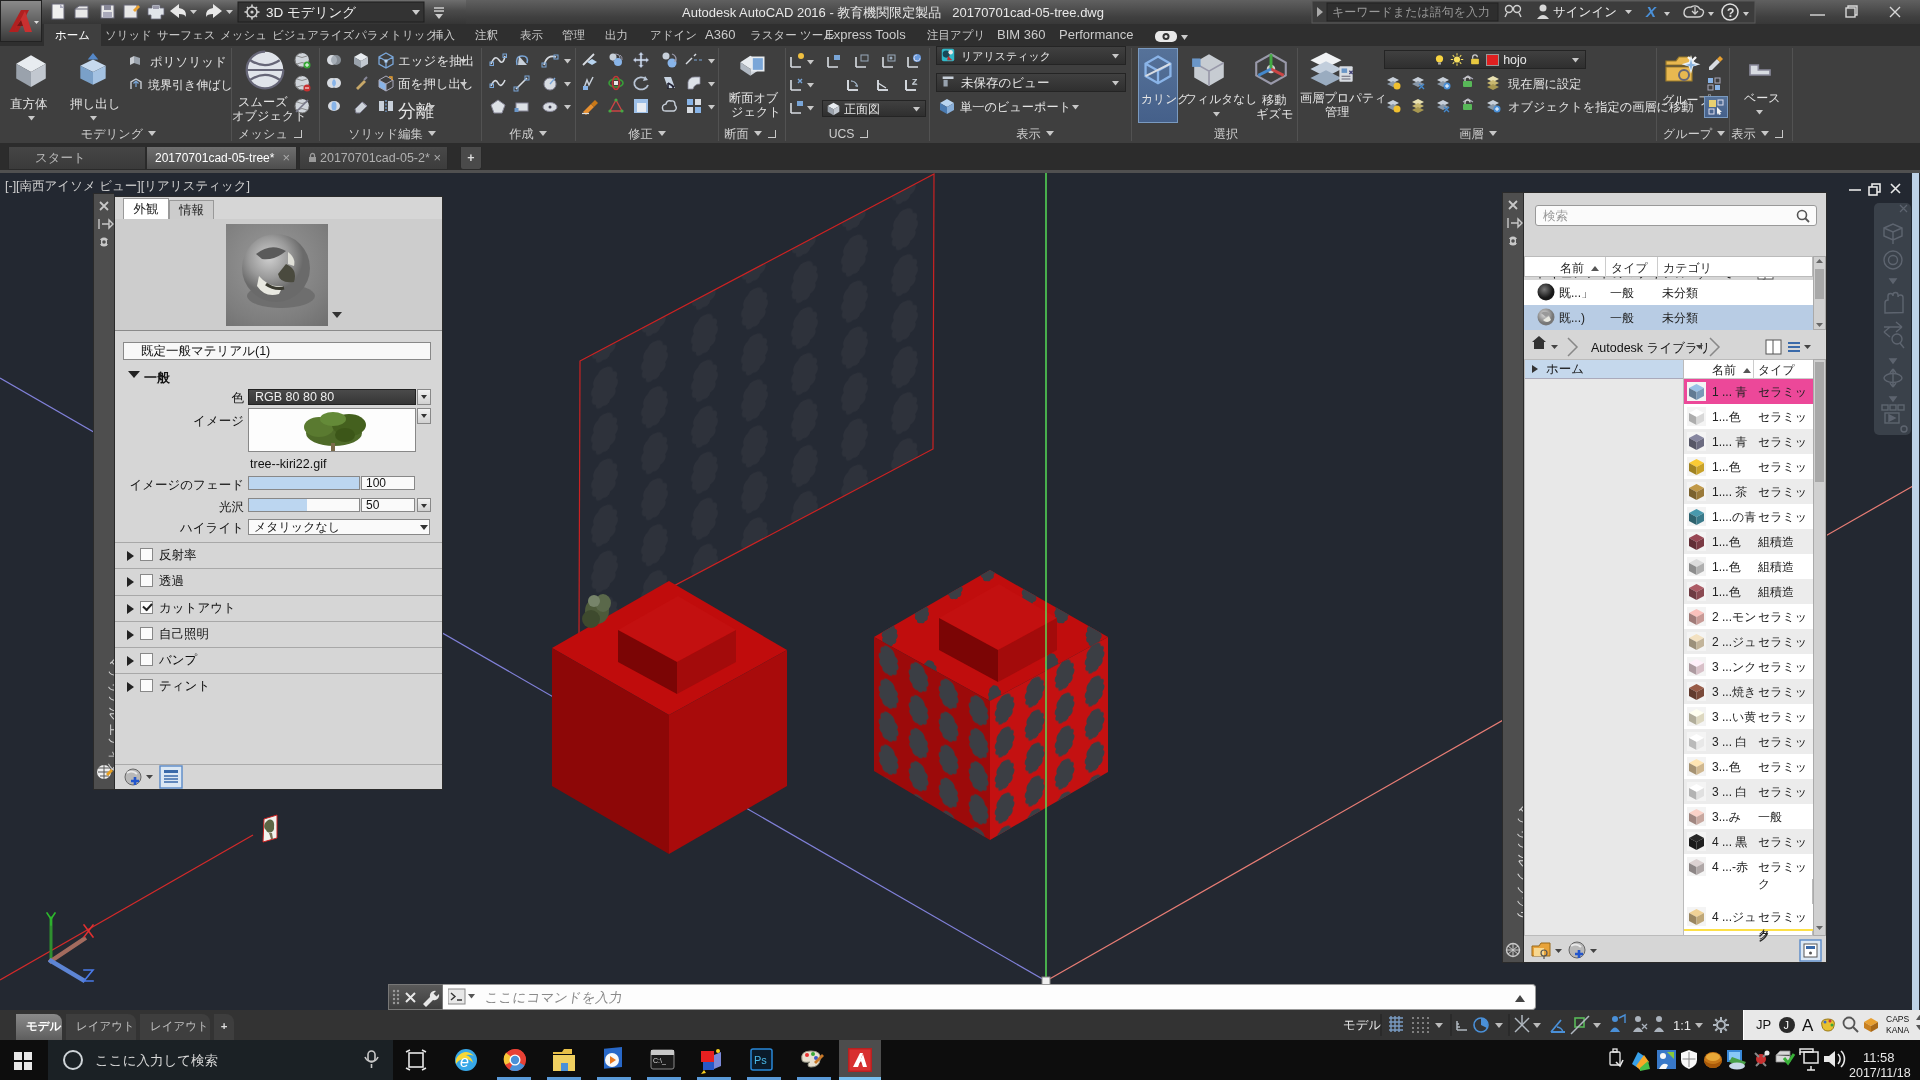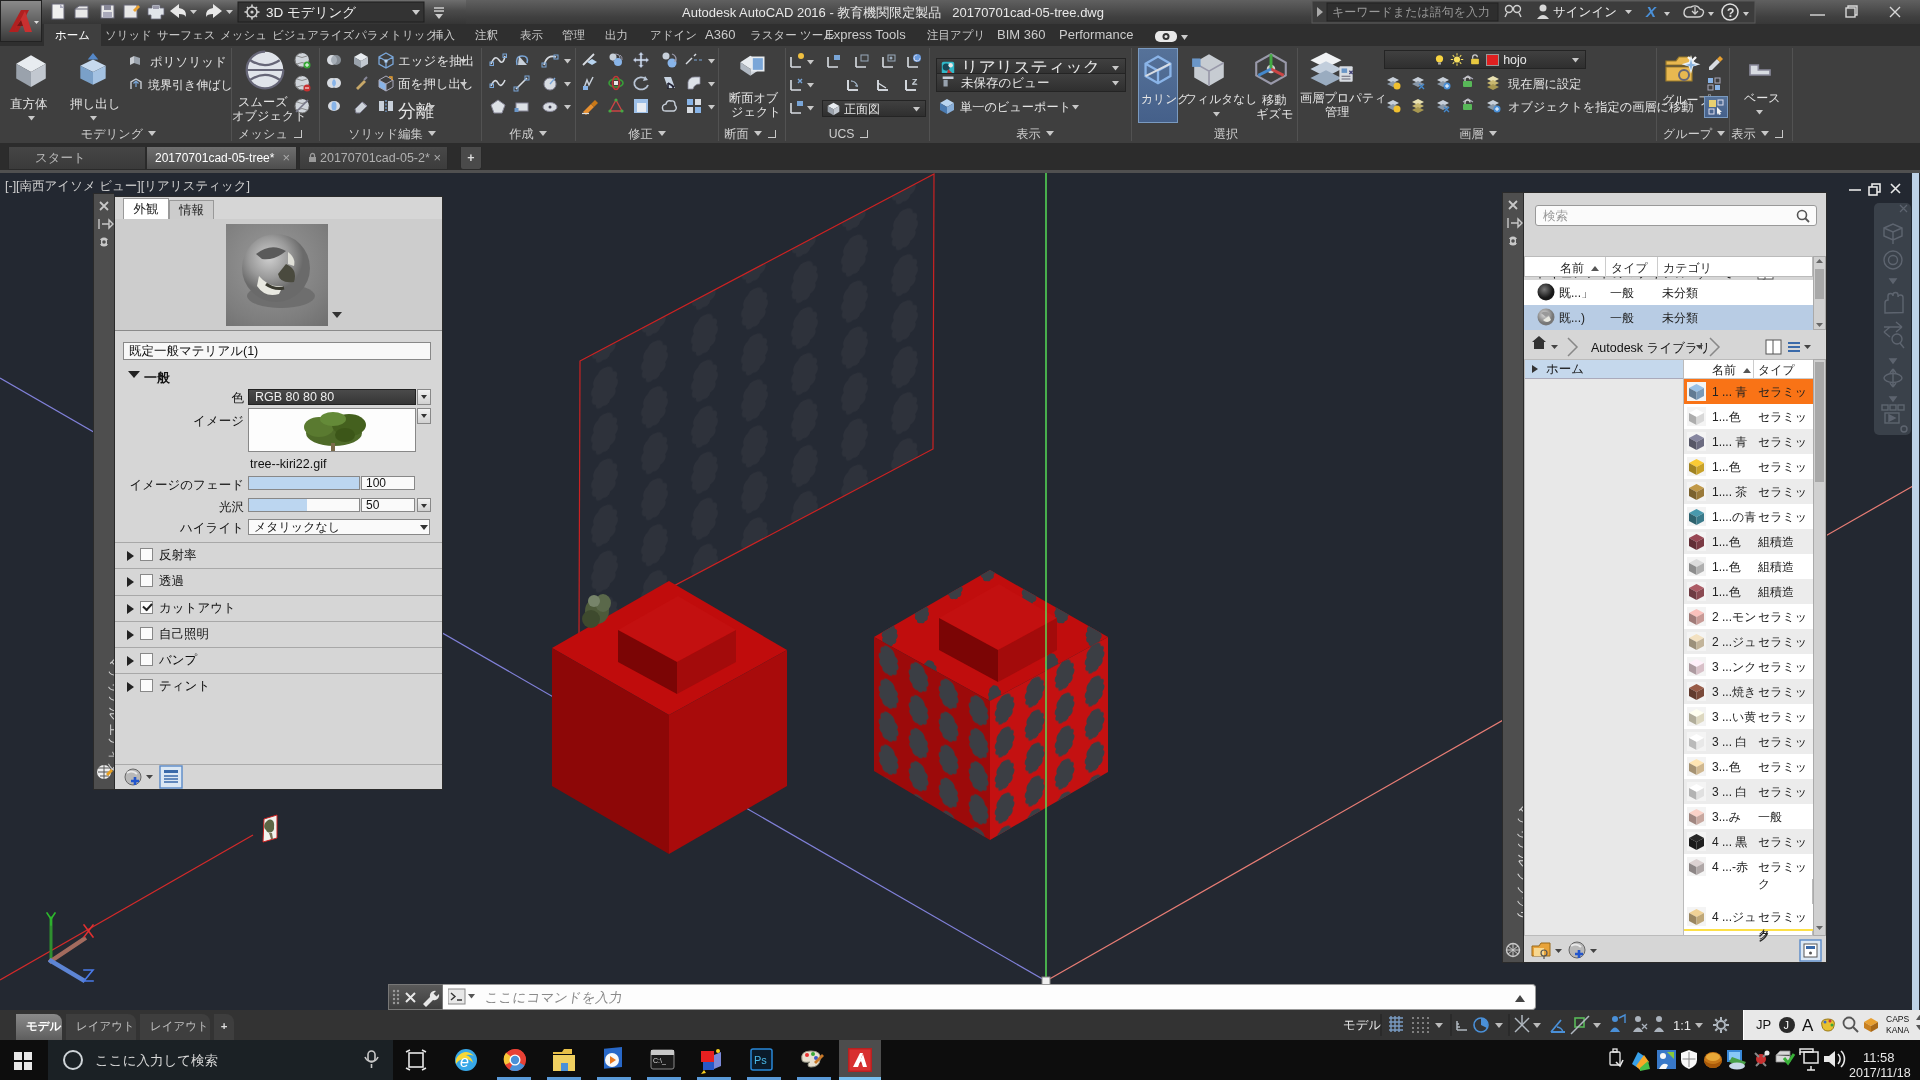--- a/index.html
+++ b/index.html
@@ -485,21 +485,21 @@
       </svg>
   <div class="rt" style="left:822px;top:54px;width:104px;height:17px;background:linear-gradient(#404040,#2f2f2f);border:1px solid #242424;color:#e8e8e8;font-size:12px;line-height:16px;"><svg width="15" height="15" viewBox="0 0 18 18" style="vertical-align:-3px;margin:0 3px 0 3px;">
           <polygon points="9,2 16,6 9,10 2,6" fill="#e8ecf0"></polygon>
           <polygon points="2,6 9,10 9,17 2,13" fill="#9aa2ac"></polygon>
           <polygon points="16,6 9,10 9,17 16,13" fill="#c2c8d0"></polygon>
         </svg>正面図<svg width="8" height="6" viewBox="0 0 8 6" style="float:right;margin:6px 4px 0 0;">
           <path d="M0,0 l7,0 l-3.5,4.5 Z" fill="#c8c8c8"></path>
         </svg></div>
   <div class="plab" style="left:823px;width:51px;">UCS<i class="dg"></i></div>
   <div class="vsep" style="left:929px;"></div>
-  <div class="rt" style="left:936px;top:12px;width:190px;height:19px;background:linear-gradient(#404040,#2f2f2f);border:1px solid #242424;color:#e8e8e8;font-size:17px;line-height:18px;"><svg width="16" height="16" viewBox="0 0 18 18" style="vertical-align:-3px;margin:0 5px 0 3px;">
+  <div class="rt" style="left:936px;top:0;width:190px;height:19px;background:linear-gradient(#404040,#2f2f2f);border:1px solid #242424;color:#e8e8e8;font-size:11px;line-height:18px;"><svg width="16" height="16" viewBox="0 0 18 18" style="vertical-align:-3px;margin:0 5px 0 3px;">
           <rect x="2" y="2" width="14" height="14" rx="2" fill="#30b8c8"></rect>
           <circle cx="7" cy="8" r="4" fill="#184858"></circle>
           <path d="M9,10 l5,5 l-6,0 Z" fill="#c03030"></path>
           <circle cx="12" cy="6" r="2.5" fill="#e8e8e8"></circle>
         </svg>リアリスティック<svg width="8" height="6" viewBox="0 0 8 6" style="float:right;margin:7px 5px 0 0;">
           <path d="M0,0 l7,0 l-3.5,4.5 Z" fill="#c8c8c8"></path>
         </svg></div>
   <div class="rt" style="left:936px;top:27px;width:190px;height:19px;background:linear-gradient(#404040,#2f2f2f);border:1px solid #242424;color:#e8e8e8;font-size:12.5px;line-height:18px;"><svg width="15" height="15" viewBox="0 0 18 18" style="vertical-align:-2px;margin:0 5px 0 4px;">
           <rect x="2" y="3" width="13" height="3" fill="#c8d0da"></rect>
           <path d="M3,7 l5,0 l0,8 l-5,0 Z" fill="#98a2ae"></path>
@@ -835,21 +835,21 @@
       <ellipse cx="55" cy="72" rx="34" ry="12" fill="#6e6e6e"></ellipse>
       <circle cx="50" cy="44" r="34" fill="url(#sph)"></circle>
       <path d="M30,30 q15,-12 30,-3 q-12,10 -24,8 Z" fill="#5a5a5a"></path>
       <path d="M60,40 q12,5 8,18 q-14,2 -16,-8 Z" fill="#4a4a3e"></path>
       <path d="M33,52 q10,12 24,10 l-4,8 q-14,4 -22,-8 Z" fill="#e8e8e0"></path>
       <path d="M62,28 q8,6 6,14 l-6,-2 Z" fill="#e0e0d8"></path>
       <path d="M40,60 q8,6 18,4" stroke="#3a3a30" stroke-width="3" fill="none"></path>
       </svg>
     </div>
     <div class="abs" style="left:217px;top:115px;width:0;height:0;border:5px solid transparent;border-top:6px solid #333;"></div>
-    <div class="abs" style="left:8px;top:145px;width:308px;height:18px;background:#f8f8f8;border:1px solid #888;color:#111;font-size:12.5px;line-height:17px;padding-left:5px;">既定一般マテリアル(1)</div>
+    <div class="abs" style="left:8px;top:145px;width:308px;height:18px;background:#f8f8f8;border:1px solid #888;color:#111;font-size:12.5px;line-height:17px;padding-left:17px;">既定一般マテリアル(1)</div>
     <div class="abs" style="left:13px;top:174px;width:0;height:0;border:6px solid transparent;border-top:7px solid #222;"></div>
     <div class="abs" style="left:29px;top:172px;color:#111;font-size:13px;font-weight:bold;">一般</div>
     <div class="abs lbl" style="left:0px;top:193px;width:129px;">色</div>
     <div class="abs" style="left:133px;top:192px;width:168px;height:16px;background:linear-gradient(#4a4a4a,#353535);border:1px solid #222;color:#eee;font-size:12.5px;line-height:15px;padding-left:6px;">RGB 80 80 80</div>
     <div class="abs ddb" style="left:302px;top:192px;height:16px;"></div>
     <div class="abs lbl" style="left:0px;top:216px;width:129px;">イメージ</div>
     <div class="abs" style="left:133px;top:211px;width:168px;height:44px;background:#fdfdfd;border:1px solid #888;">
       <svg width="166" height="42">
           <g fill="#4e6a28">
             <ellipse cx="85" cy="24" rx="28" ry="13"></ellipse>
@@ -1024,21 +1024,21 @@
     </div>
     <div class="abs" id="mlist">
       <div id="mlhead">
           <span style="position:absolute;left:28px;top:2px;">名前</span>
           <svg width="10" height="8" style="position:absolute;left:58px;top:7px;">
             <path d="M1,6 l4,-5 l4,5 Z" fill="#555"></path>
           </svg>
           <span style="position:absolute;left:74px;top:2px;">タイプ</span>
           <div style="position:absolute;left:69px;top:0;width:1px;height:19px;background:#ccc;"></div>
         </div>
-      <div class="li" style="top:19px;background:#f97316;">
+      <div class="li" style="top:19px;background:#ec4899;">
           <svg class="th" style="left:3px;top:3px;position:absolute;" width="19" height="19">
             <rect width="19" height="19" fill="#f4f4f4"></rect>
             <polygon points="9.5,2 17,6 9.5,10 2,6" fill="#7a9ab8" style="filter:brightness(1.25)"></polygon>
             <polygon points="2,6 9.5,10 9.5,18 2,14" fill="#7a9ab8" style="filter:brightness(0.8)"></polygon>
             <polygon points="17,6 9.5,10 9.5,18 17,14" fill="#7a9ab8"></polygon>
           </svg>
           <em>1 ... 青</em>
           <u>セラミック</u>
         </div>
       <div class="li" style="top:44px;background:#ffffff;">

